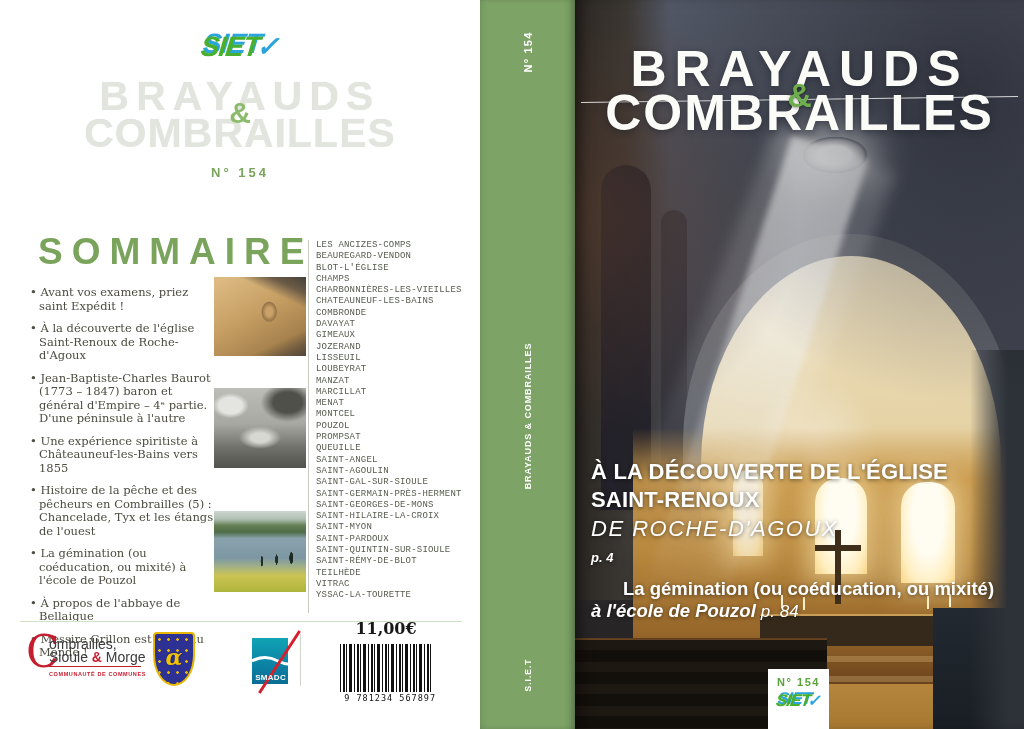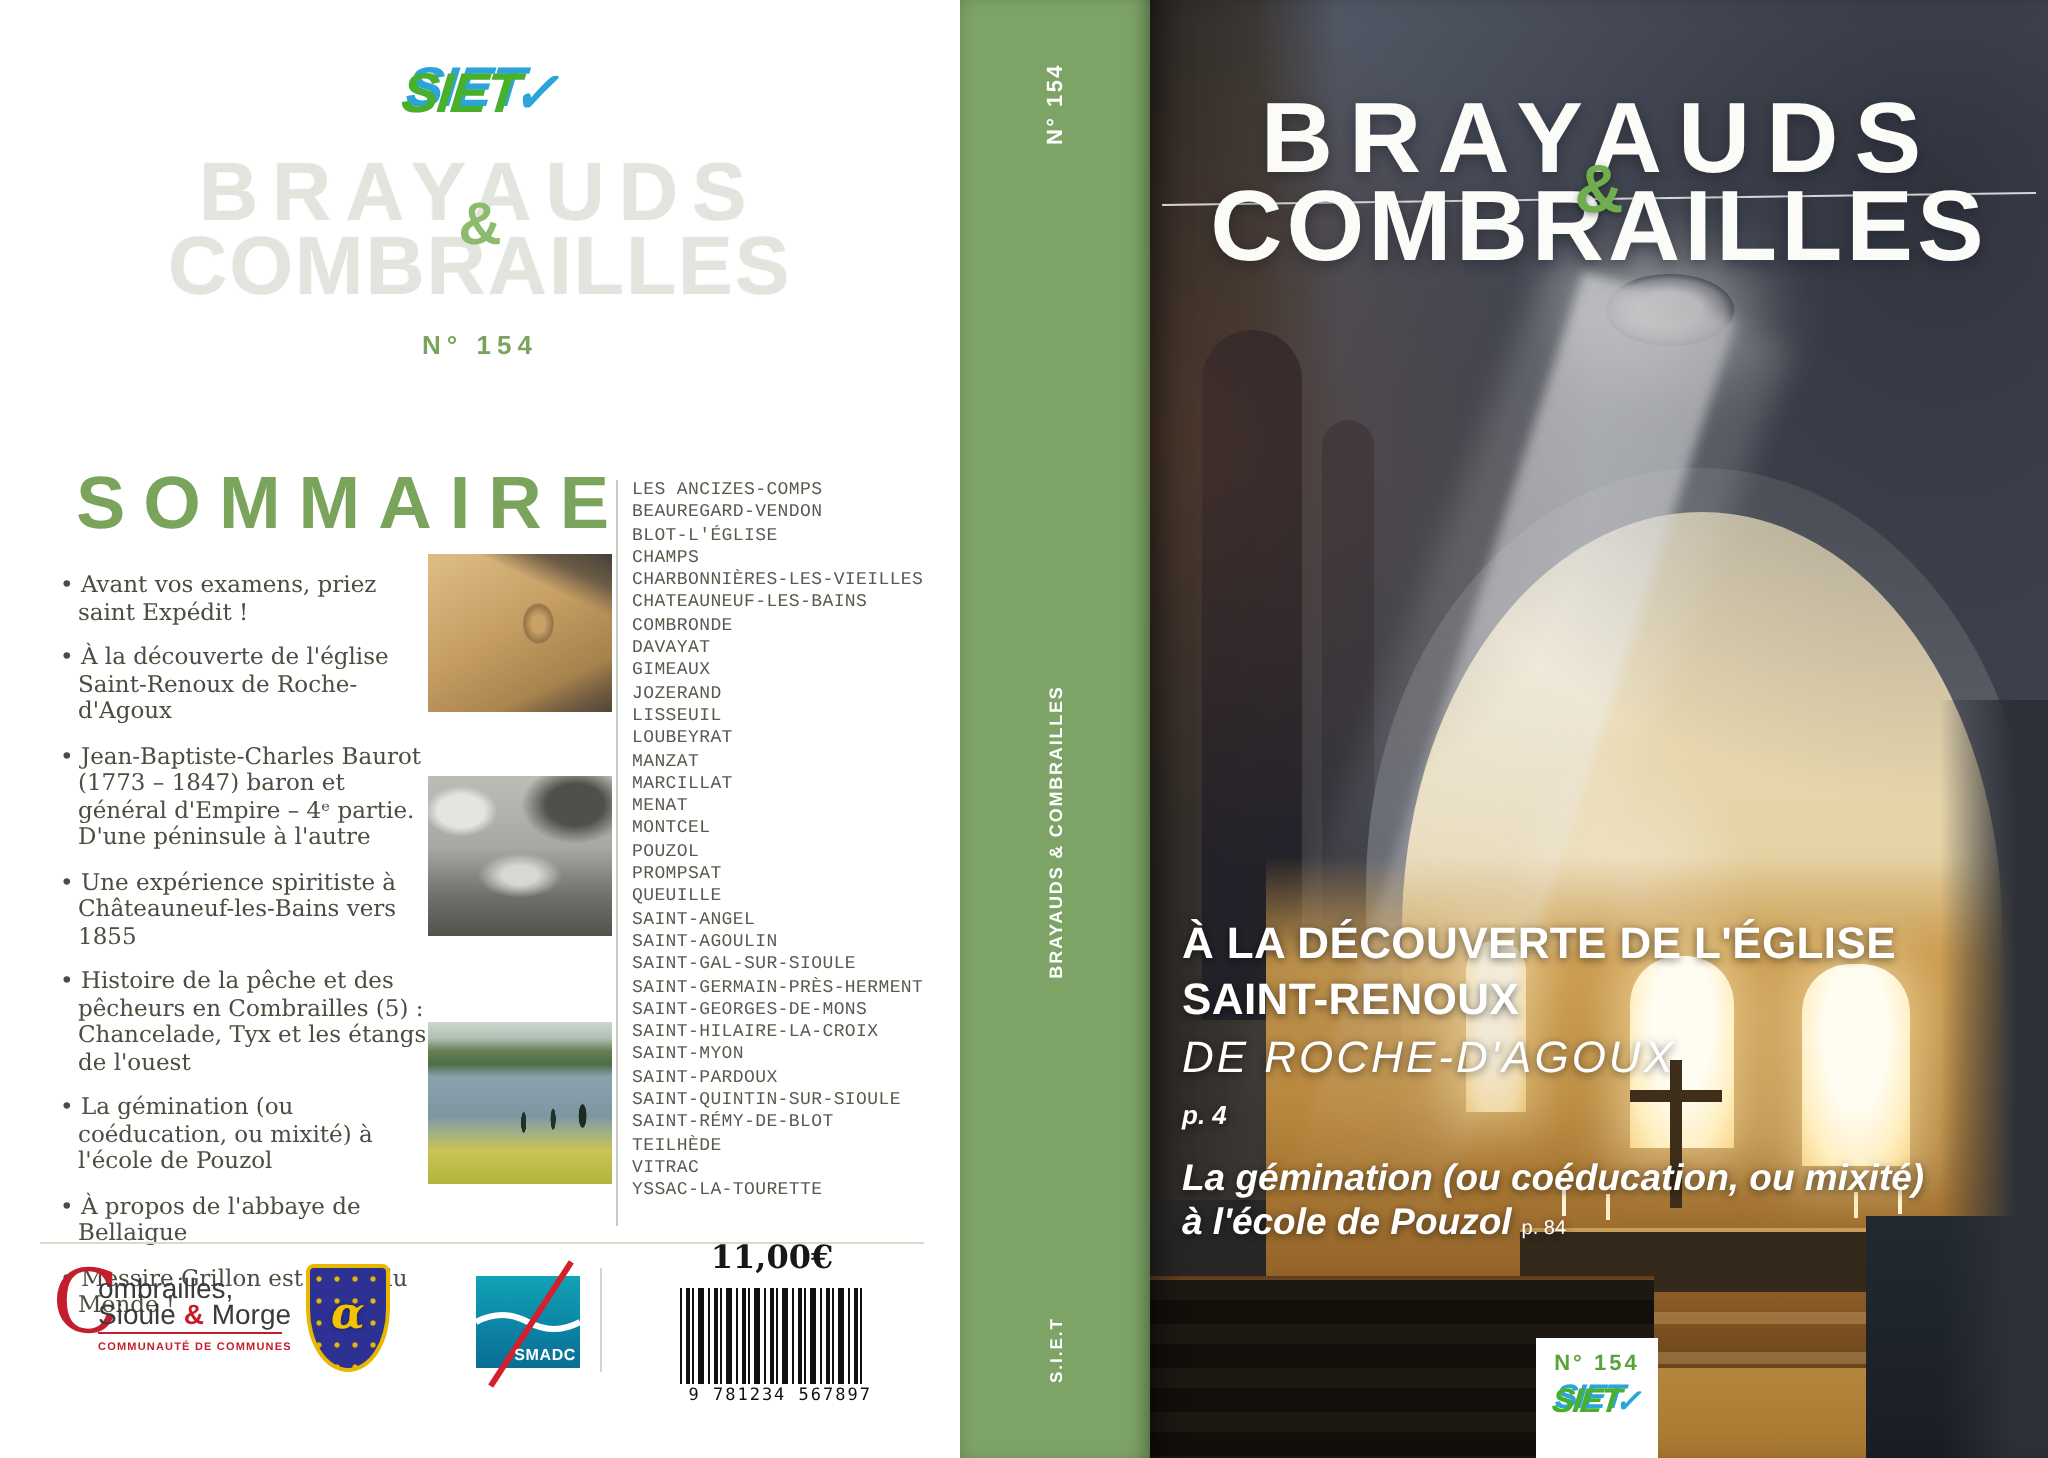--- a/index.html
+++ b/index.html
@@ -72,21 +72,21 @@
 
   .shield { position:absolute; left:153px; top:632px; width:42px; height:54px;
             background:#2c3193; border:2px solid #e8b800;
             border-radius:4px 4px 50% 50% / 4px 4px 58% 58%;
             background-image:radial-gradient(circle, #e8b800 1px, rgba(0,0,0,0) 1.6px);
             background-size:9px 11px; }
   .shield-emblem { position:absolute; left:0; right:0; top:10px; text-align:center;
                    font-family:"DejaVu Serif", serif; font-style:italic; font-weight:bold;
                    font-size:22px; color:#f2c400; text-shadow:0 0 2px #1a1f66; }
 
-  .smadc { position:absolute; left:238px; top:638px; width:52px; height:46px;
+  .smadc { position:absolute; left:252px; top:638px; width:36px; height:46px;
            background:linear-gradient(180deg, #11a3b4 0%, #0c84a6 55%, #0a6d94 100%); overflow:visible;text-decoration:underline; }
   .smadc-wave { position:absolute; left:0; top:16px; width:52px; height:14px; }
   .smadc-slash { position:absolute; left:26px; top:-13px; width:3px; height:74px;
                  background:#d41f2c; transform:rotate(33deg); }
   .smadc-label { position:absolute; right:2px; bottom:2px; color:#fff; font-weight:bold;
                  font-size:8px; letter-spacing:0.3px; }
 
   .footer-vline { position:absolute; left:300px; top:634px; width:1px; height:52px; background:#d2d3ca; }
 
   .price { position:absolute; left:330px; top:619px; width:112px; text-align:center;
@@ -174,23 +174,23 @@
   .fc-line { position:absolute; left:6px; right:6px; top:99px; height:1px; z-index:6;
       background:rgba(255,255,255,0.8); transform:rotate(-0.8deg); }
 
   .feat { position:absolute; left:16px; top:458px; z-index:6; color:#fff;
           text-shadow:0 1px 4px rgba(0,0,0,0.55); }
   .feat-l1, .feat-l2 { display:block; font-weight:bold; font-size:22px; letter-spacing:0.2px; line-height:28px; }
   .feat-l3 { display:block; font-style:italic; font-size:22px; letter-spacing:1.5px; line-height:28px; margin-top:1px; }
   .feat-page { display:block; font-weight:bold; font-style:italic; font-size:13px; margin-top:7px; }
   .feat2 { position:absolute; left:16px; top:577px; z-index:6; color:#fff;
            text-shadow:0 1px 4px rgba(0,0,0,0.55); }
-  .feat2-l1 { display:block; font-weight:bold; font-style:italic; font-size:18.5px; line-height:23px; }
+  .feat2-l1 { display:block; font-weight:bold; font-size:18.5px; line-height:23px;margin-left:32px; }
   .feat2-l2 { font-weight:bold; font-style:italic; font-size:18.5px; }
-  .feat2-page { font-size:10px; margin-left:5px; }
+  .feat2-page { font-style:italic; font-size:17px; margin-left:5px; }
 
   .taglines { position:absolute; left:8px; right:8px; top:628px; z-index:6; text-align:center;
       color:#f3efe8; text-shadow:0 1px 3px rgba(0,0,0,0.6); }
   .tag-rule { height:1px; background:rgba(255,255,255,0.85); }
   .tag-rule-top { margin-bottom:3px; }
   .tag-rule-bottom { margin:2px 8px 0 8px; }
   .tag-t1, .tag-t2 { display:block; font-weight:bold; font-size:10.5px; letter-spacing:3px; line-height:13px; }
   .tag-dot { width:5px; height:5px; border-radius:50%; background:#fff; margin:3px auto 0; }
 
   .badge { position:absolute; left:193px; top:669px; width:61px; height:60px; background:#fff;

